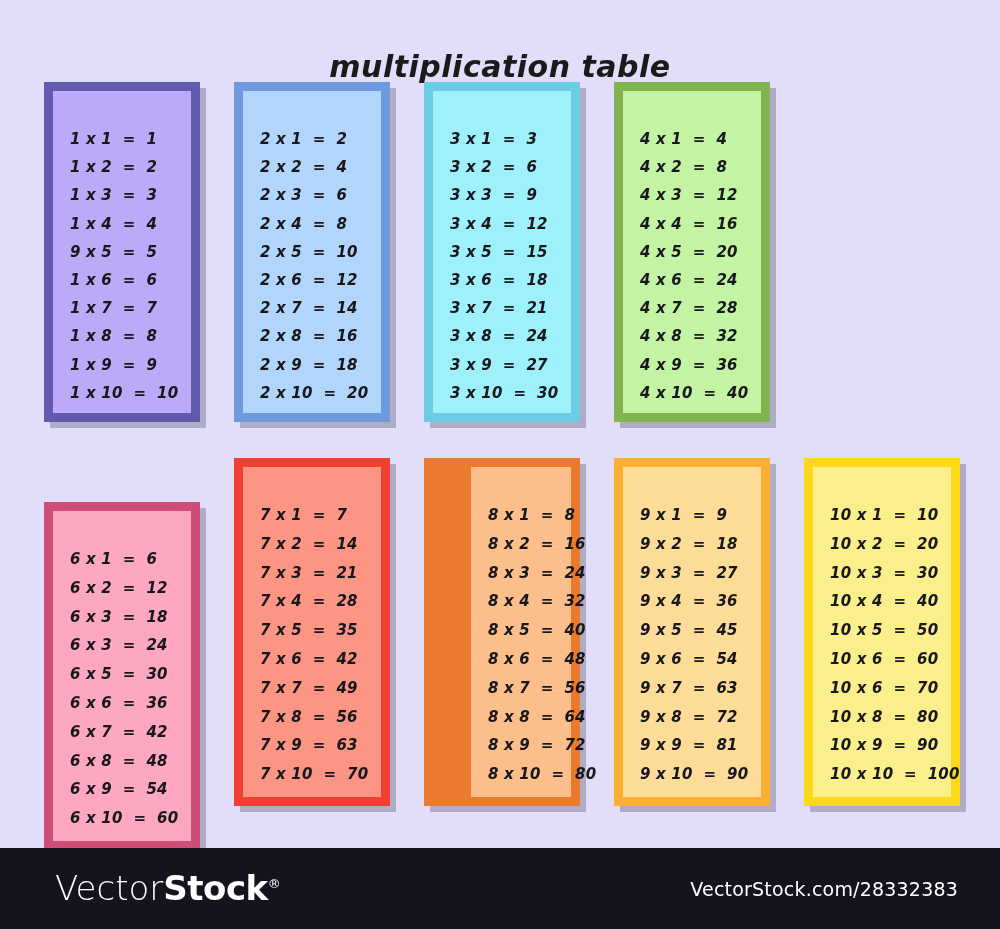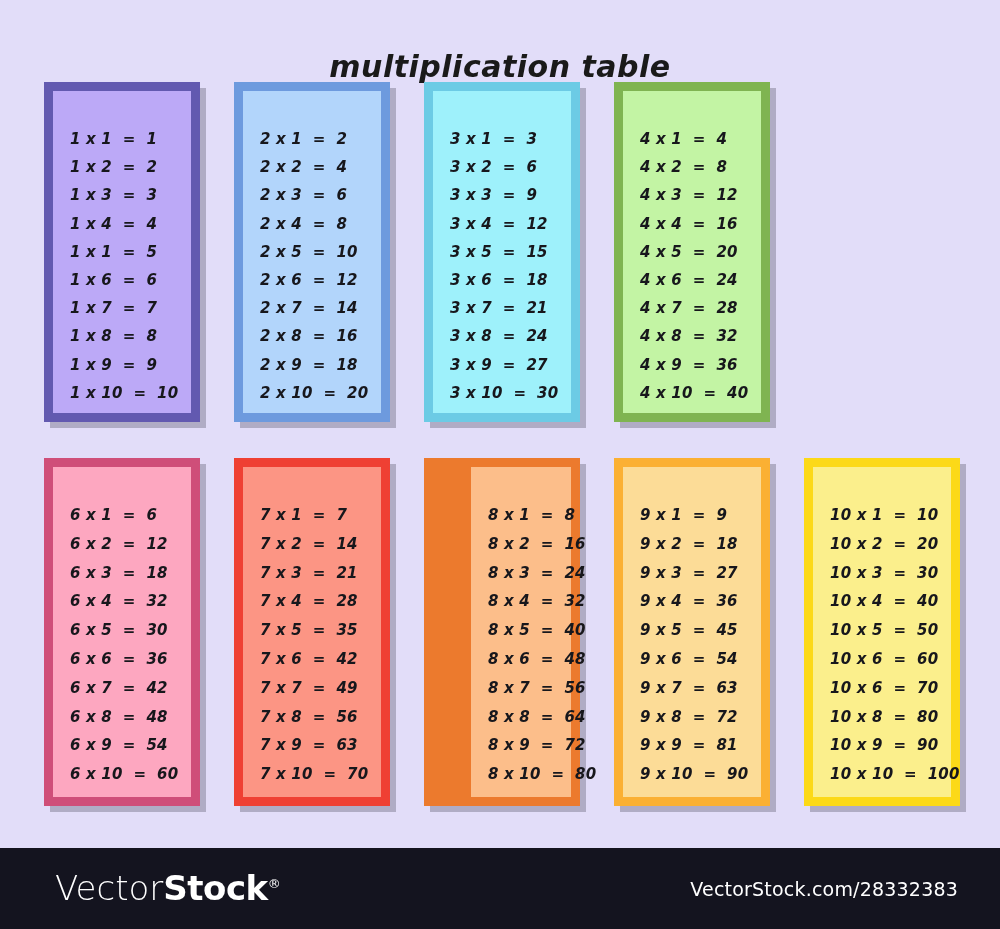--- a/index.html
+++ b/index.html
@@ -120,21 +120,21 @@
 <div class="title">multiplication table</div>
 
 <div class="grid">
   <div class="row row-top">
       <div class="card" style="left: 0px; background: rgb(98, 89, 176);">
         <div class="card-inner" style="background: rgb(188, 169, 247);">
           <div class="line">1 x 1  =  1</div>
           <div class="line">1 x 2  =  2</div>
           <div class="line">1 x 3  =  3</div>
           <div class="line">1 x 4  =  4</div>
-          <div class="line">1 x 1  =  5</div>
+          <div class="line">9 x 5  =  5</div>
           <div class="line">1 x 6  =  6</div>
           <div class="line">1 x 7  =  7</div>
           <div class="line">1 x 8  =  8</div>
           <div class="line">1 x 9  =  9</div>
           <div class="line">1 x 10  =  10</div>
         </div>
       </div>
       <div class="card" style="left: 190px; background: rgb(109, 154, 222);">
         <div class="card-inner" style="background: rgb(178, 213, 251);">
           <div class="line">2 x 1  =  2</div>
@@ -172,26 +172,26 @@
           <div class="line">4 x 5  =  20</div>
           <div class="line">4 x 6  =  24</div>
           <div class="line">4 x 7  =  28</div>
           <div class="line">4 x 8  =  32</div>
           <div class="line">4 x 9  =  36</div>
           <div class="line">4 x 10  =  40</div>
         </div>
       </div>
     </div>
   <div class="row row-bottom">
-      <div class="card" style="left: 0px; background: rgb(207, 78, 121);">
+      <div class="card" style="left: 0px; background: rgb(207, 78, 121); margin-top: 44px;">
         <div class="card-inner" style="background: rgb(253, 167, 192);">
           <div class="line">6 x 1  =  6</div>
           <div class="line">6 x 2  =  12</div>
           <div class="line">6 x 3  =  18</div>
-          <div class="line">6 x 4  =  32</div>
+          <div class="line">6 x 3  =  24</div>
           <div class="line">6 x 5  =  30</div>
           <div class="line">6 x 6  =  36</div>
           <div class="line">6 x 7  =  42</div>
           <div class="line">6 x 8  =  48</div>
           <div class="line">6 x 9  =  54</div>
           <div class="line">6 x 10  =  60</div>
         </div>
       </div>
       <div class="card" style="left: 190px; background: rgb(239, 64, 51);">
         <div class="card-inner" style="background: rgb(252, 149, 132);">

